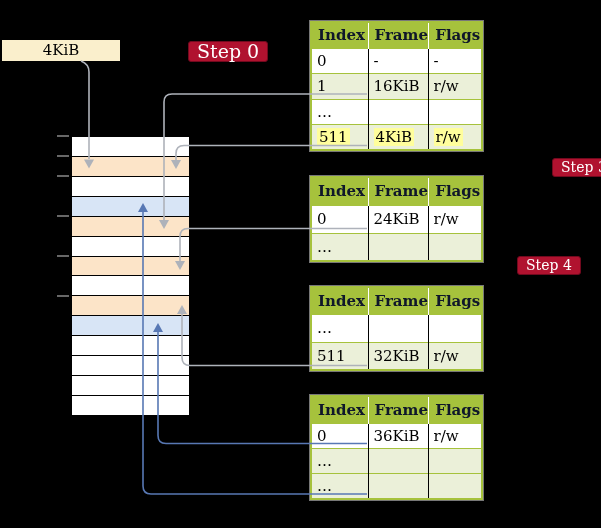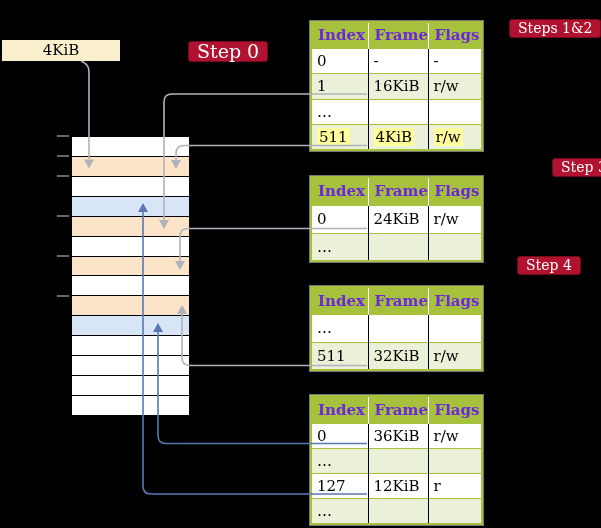--- a/index.html
+++ b/index.html
@@ -35,24 +35,24 @@
   .mem-row.orange{background:var(--frame-orange,#FCE4C8);}
   .mem-row.blue{background:var(--frame-blue,#D8E5F6);}
   
   .ptable{position:absolute;left:309px;border:1px solid #777;background:#fff;z-index:3;}
   .ptable table{
     border-collapse:collapse;table-layout:fixed;width:171px;
     border:2px solid var(--header-green,#A6C23C);
     font-size:15px;
   }
   .ptable th{
-    background:var(--header-green,#A6C23C);color:#6d28d9;font-weight:bold;
+    background:var(--header-green,#A6C23C);color:#0f172a;font-weight:bold;
     text-align:left;padding:0 0 0 6px;font-size:15px;margin-left:32px;
   }
-  .ptable th + th{border-left:1.5px solid #fff;}
+  .ptable th + th{border-left:1.5px solid #fff;text-align:center;}
   .ptable td{
     color:#000;text-align:left;padding:0 0 0 5px;background:#fff;
     border-top:1.5px solid var(--header-green,#A6C23C);
     overflow:hidden;white-space:nowrap;
   }
   .ptable td + td{border-left:1px solid #000;}
   .ptable tr.shade td{background:var(--row-green,#EBF0D9);}
   .ptable .hl{background:var(--highlight-yellow,#FFFE9C);padding:0 2px;}
   
   #overlay{position:absolute;left:0;top:0;z-index:5;pointer-events:none;}
@@ -63,21 +63,20 @@
   .tick{stroke:#8a8a8a;stroke-width:1.5;}
 </style>
 </head>
 <body>
 
 <div id="stage">
 
   <div id="frame-size-label">4KiB</div>
 
   <div class="badge" id="badge-step0">Step 0</div>
-  <div class="badge" id="badge-steps12">Steps 1&amp;2</div>
   <div class="badge" id="badge-step3">Step 3</div>
   <div class="badge" id="badge-step4">Step 4</div>
 
   <div id="memory-column">
       <div class="mem-row white"></div>
       <div class="mem-row orange"></div>
       <div class="mem-row white"></div>
       <div class="mem-row blue"></div>
       <div class="mem-row orange"></div>
       <div class="mem-row white"></div>
@@ -202,25 +201,20 @@
         <tbody>
           <tr style="height: 25.2px;">
             <td>0</td>
             <td>36KiB</td>
             <td>r/w</td>
           </tr>
           <tr class="shade" style="height: 25.2px;">
             <td>…</td>
             <td></td>
             <td></td>
-          </tr>
-          <tr style="height: 25.2px;">
-            <td>127</td>
-            <td>12KiB</td>
-            <td>r</td>
           </tr>
           <tr class="shade" style="height: 25.2px;">
             <td>…</td>
             <td></td>
             <td></td>
           </tr>
         </tbody>
       </table>
     </div>
 

